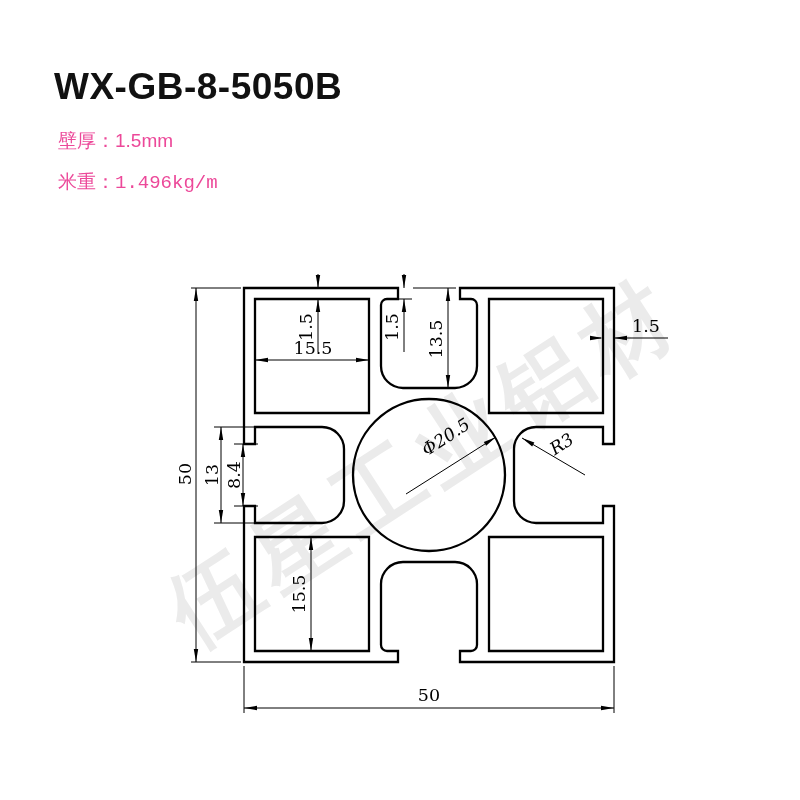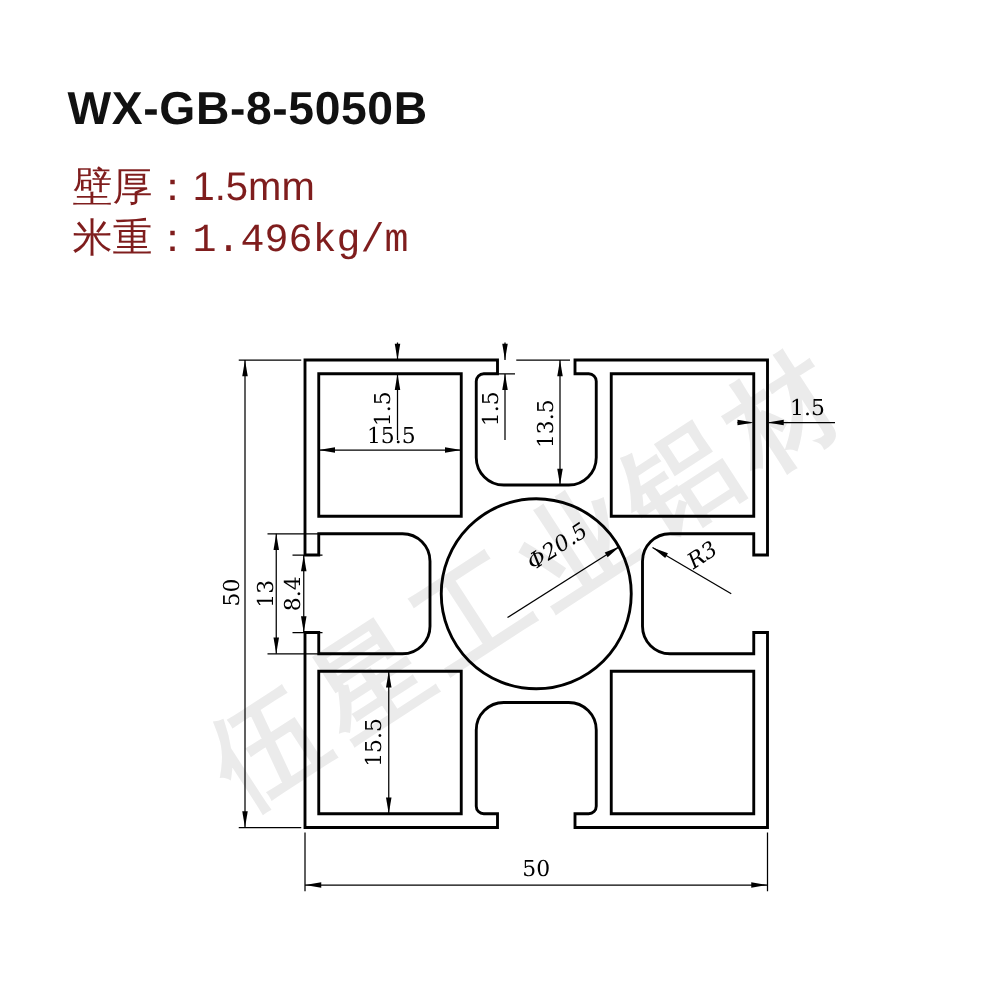--- a/index.html
+++ b/index.html
@@ -1,20 +1,20 @@
 <!DOCTYPE html>
 <html><head>
 <meta charset="utf-8">
 <style>
   html,body{margin:0;padding:0;background:#fff;}
   #page{position:relative;width:800px;height:800px;background:#ffffff;overflow:hidden;
         font-family:"Liberation Sans",sans-serif;}
   .title{position:absolute;left:54px;top:66px;font-size:37px;font-weight:700;color:#111;
          letter-spacing:0.5px;}
-  .spec{position:absolute;left:58px;font-size:32px;color:#7f1d1d;}
+  .spec{position:absolute;left:58px;font-size:19px;color:#ec4899;}
   .spec-1{top:128px;}
   .spec-2{top:169px;font-family:Liberation Mono, monospace;}
   .watermark{position:absolute;left:425px;top:462px;transform:translate(-50%,-50%) rotate(-33deg);
              font-size:88px;color:#ebebeb;white-space:nowrap;letter-spacing:10px;z-index:1;
              font-weight:700;}
   svg{position:absolute;left:0;top:0;z-index:2;}
   .outline{fill:none;stroke:#000;stroke-width:2.3;stroke-linejoin:miter;}
   .thin{fill:none;stroke:#000;stroke-width:1;}
   .arrow{fill:#000;stroke:none;}
   .dimtxt{font-family:"DejaVu Serif",serif;font-size:17.5px;fill:#000;}

